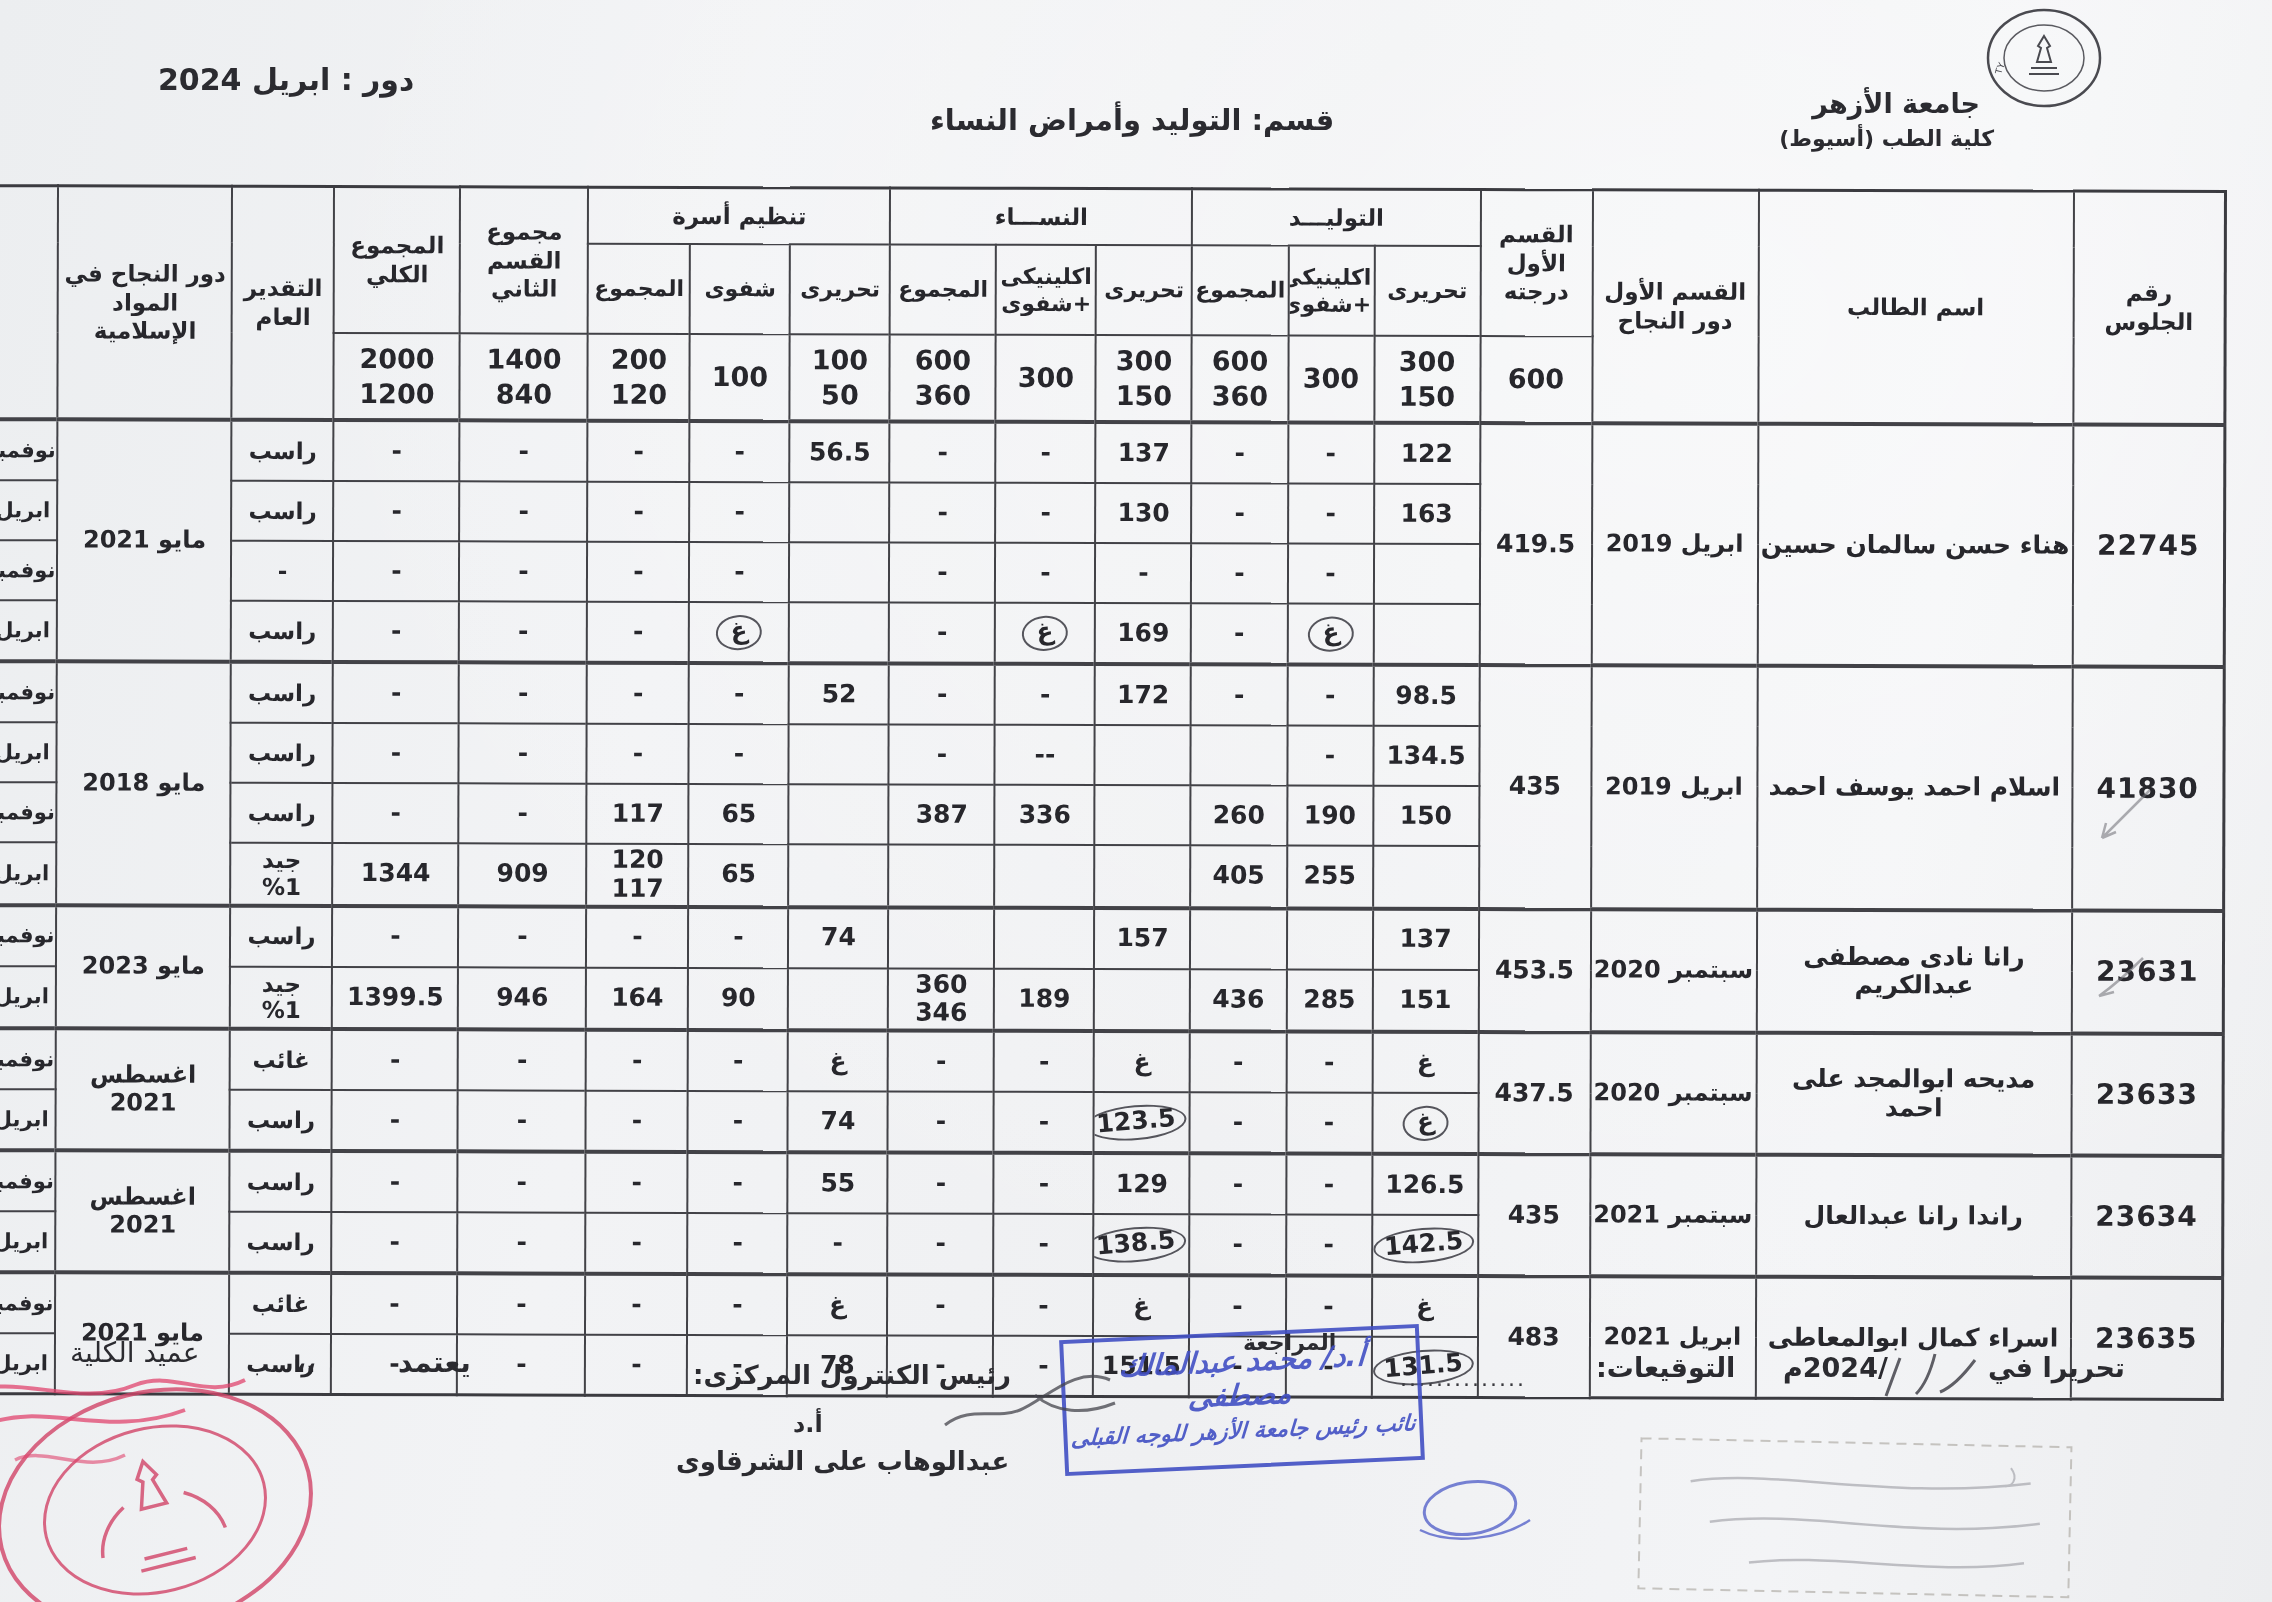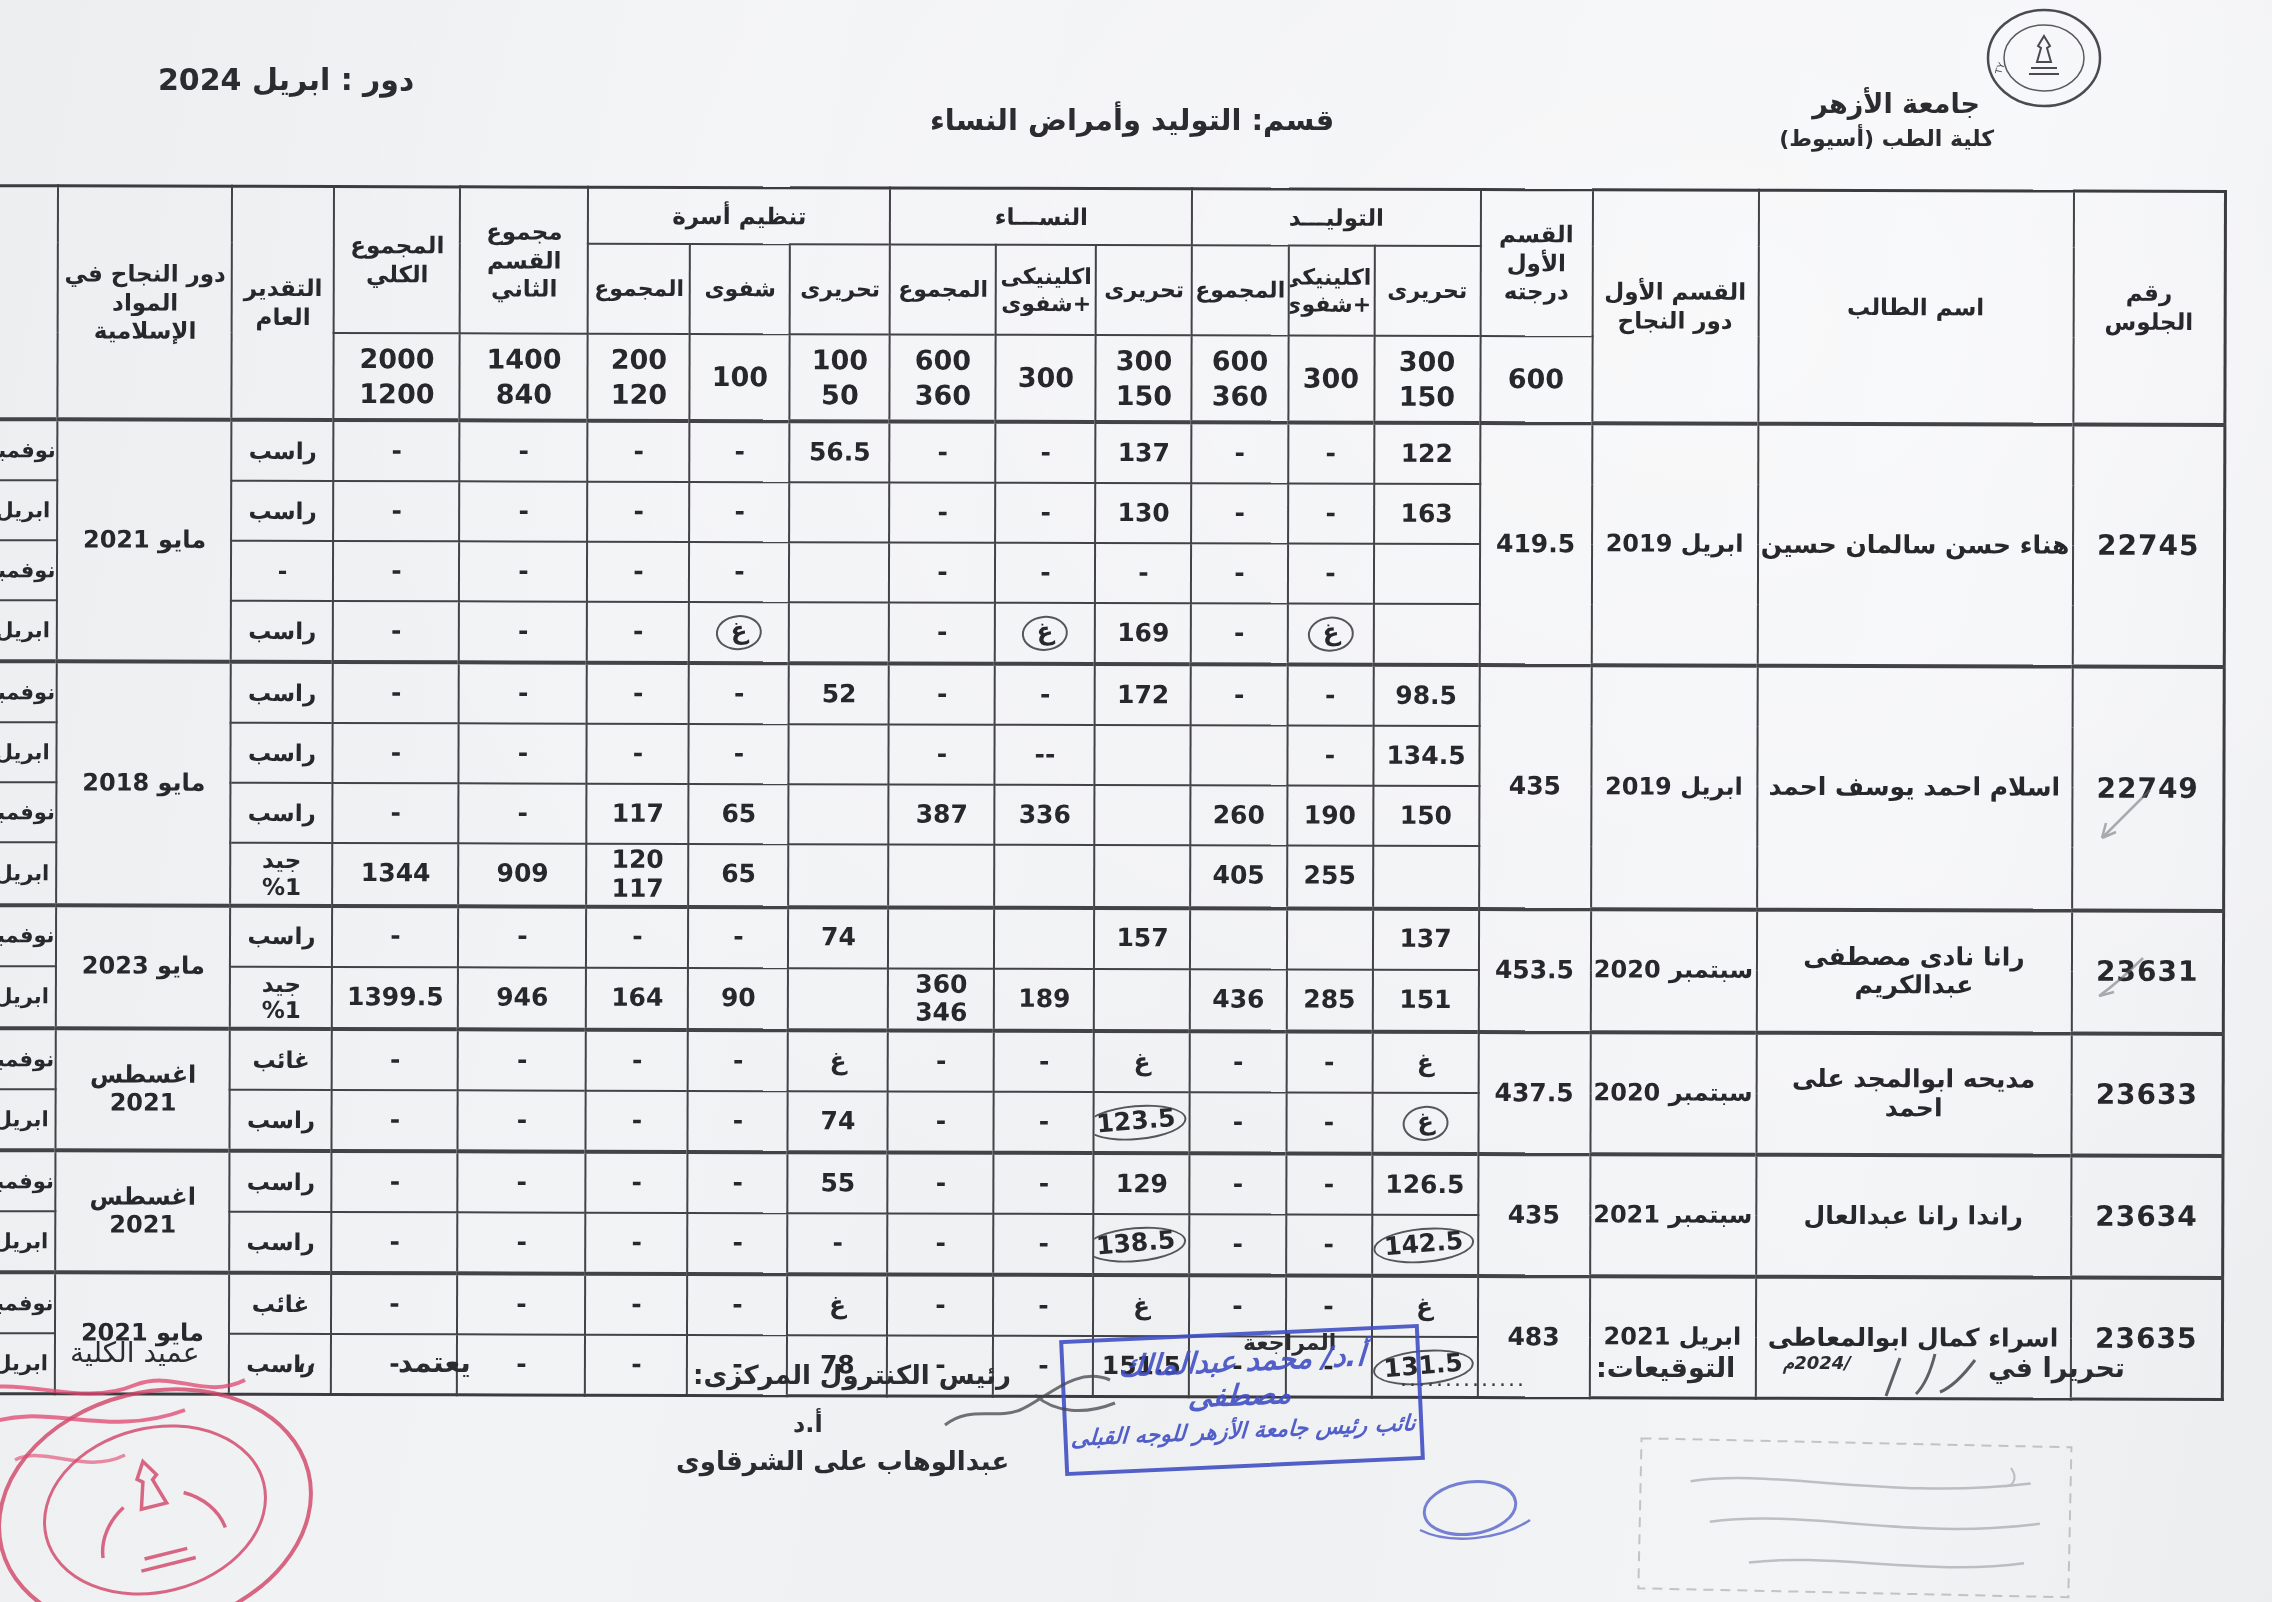--- a/index.html
+++ b/index.html
@@ -30,21 +30,21 @@
   tr.blk td{border-top-width:4px;}
   td.seat{font-size:28px;letter-spacing:1px;}
   td.name{text-align:right;padding-right:30px;font-size:25px;}
   td.sess{font-size:24px;}
   td.grd{font-size:23px;}
   td.mcol{font-size:21px;text-align:right;padding-right:3px;white-space:nowrap;border-left:none;}
   .ring{display:inline-block;border:2.5px solid #55555c;border-radius:50%;padding:0 9px 2px;
     transform:rotate(-5deg);min-width:24px;}
   
   .f-writ{left:1988px;top:1352px;font-size:27px;font-weight:bold;}
-  .f-year{left:1783px;top:1352px;font-size:18px;font-weight:bold;font-style:italic;}
+  .f-year{left:1783px;top:1352px;font-size:27px;font-weight:bold;}
   .f-sign{left:1596px;top:1352px;font-size:27px;font-weight:bold;}
   .f-dots{left:1400px;top:1366px;font-size:22px;letter-spacing:2px;color:#3a3a3f;}
   .f-rev{left:1243px;top:1330px;font-size:22px;font-weight:bold;}
   .bluestamp{left:1062px;top:1332px;width:352px;height:128px;border:4px solid #4250c4;
     transform:rotate(-2.6deg);color:#4250c4;text-align:center;opacity:.9;}
   .bluestamp .l1{margin-top:8px;font-size:29px;font-weight:bold;font-style:italic;transform:skewX(-6deg);}
   .bluestamp .l2{margin-top:6px;font-size:22px;font-weight:bold;font-style:italic;transform:skewX(-6deg);}
   .f-ctrl{left:693px;top:1360px;font-size:26px;font-weight:bold;}
   .f-deg{left:793px;top:1410px;font-size:24px;font-weight:bold;}
   .f-ctrlname{left:676px;top:1446px;font-size:26px;font-weight:bold;}
@@ -214,21 +214,21 @@
             <td>-</td>
             <td></td>
             <td><span class="ring">غ</span></td>
             <td>-</td>
             <td>-</td>
             <td>-</td>
             <td class="grd">راسب</td>
             <td class="mcol">ابريل</td>
           </tr>
           <tr class="blk">
-            <td rowspan="4" class="seat">22749</td>
+            <td rowspan="4" class="seat">41830</td>
             <td rowspan="4" class="name">اسلام احمد يوسف احمد</td>
             <td rowspan="4" class="sess">ابريل 2019</td>
             <td rowspan="4">435</td>
             <td>98.5</td>
             <td>-</td>
             <td>-</td>
             <td>172</td>
             <td>-</td>
             <td>-</td>
             <td>52</td>

